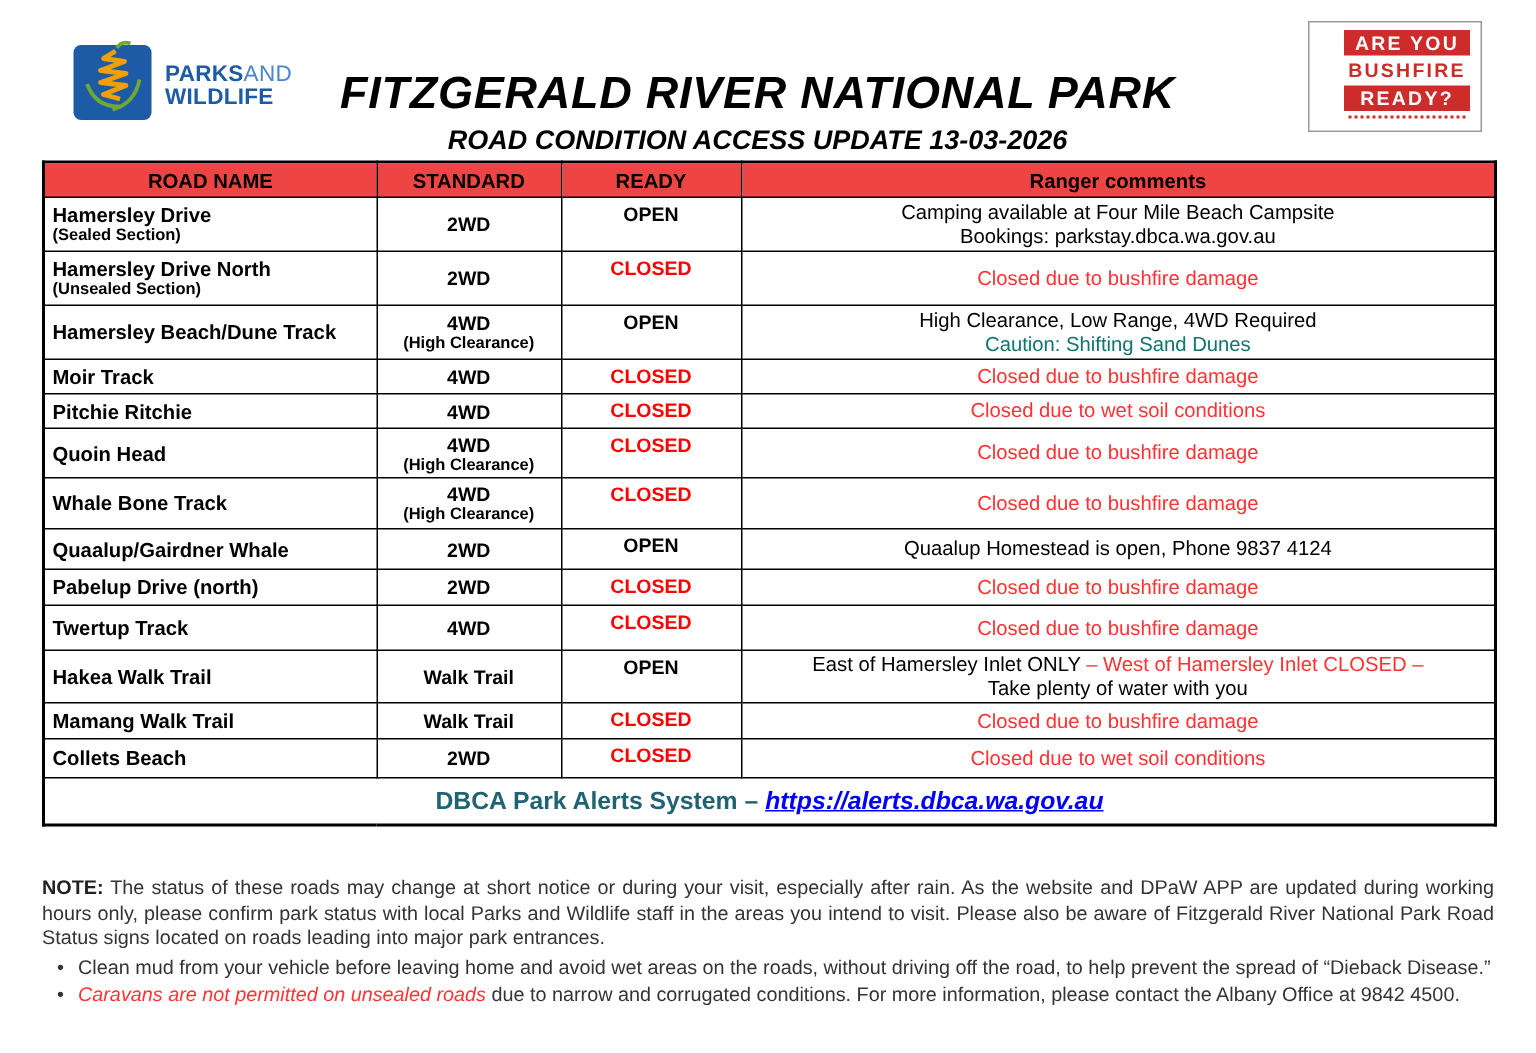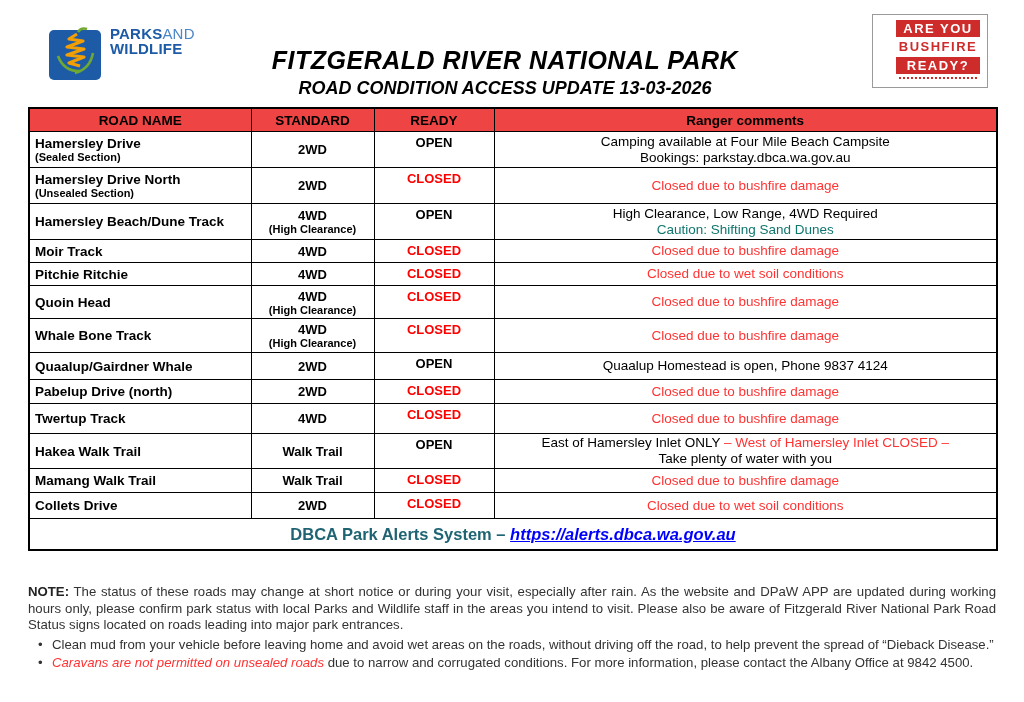--- a/index.html
+++ b/index.html
@@ -1,25 +1,25 @@
 <!DOCTYPE html>
 <html><head>
 <meta charset="utf-8">
 <style>
   html,body{margin:0;padding:0;}
   body{
     width:1024px;height:702px;background:#ffffff;position:relative;
     font-family:"Liberation Sans", sans-serif;color:#000;overflow:hidden;
   }
   
-  .logo{position:absolute;left:48px;top:26px;display:flex;gap:6px;}
+  .logo{position:absolute;left:48px;top:26px;display:flex;align-items:center;gap:6px;}
   .logo-text{line-height:15px;font-weight:bold;color:#1D5BA7;font-size:15px;letter-spacing:.2px;}
   .logo-text .lt{font-weight:normal;color:#4A86C8;}
   .titles{position:absolute;left:0;top:46px;width:1010px;text-align:center;}
-  .doc-title{font-size:25px;font-weight:bold;font-style:italic;letter-spacing:.5px;}
+  .doc-title{font-size:30px;font-weight:bold;font-style:italic;letter-spacing:.5px;}
   .doc-subtitle{font-size:18px;font-weight:bold;font-style:italic;margin-top:3px;}
   .badge{
     position:absolute;right:36px;top:14px;width:116px;height:74px;box-sizing:border-box;
     border:1px solid #9a9a9a;background:#fff;padding:5px 7px 3px 23px;
   }
   .badge-bar{background:#CE2B2B;color:#fff;font-weight:bold;text-align:center;
     font-size:13px;line-height:17px;letter-spacing:1.5px;margin-bottom:2px;}
   .badge-mid{color:#CE2B2B;font-weight:bold;text-align:center;font-size:13px;line-height:16px;letter-spacing:1.5px;margin-bottom:2px;}
   .badge-foot{border-top:2px dotted #CE2B2B;width:92%;margin:3px auto 0 auto;}
   
@@ -241,21 +241,21 @@
         <td class="c-std">
           <div>Walk Trail</div>
         </td>
         <td class="c-status" style="color: rgb(255, 0, 0);">CLOSED</td>
         <td class="c-com">
           <div><span style="color: rgb(255, 51, 51);">Closed due to bushfire damage</span></div>
         </td>
       </tr>
       <tr style="height: 26px;">
         <td class="c-name">
-          <div>Collets Drive</div>
+          <div>Collets Beach</div>
         </td>
         <td class="c-std">
           <div>2WD</div>
         </td>
         <td class="c-status" style="color: rgb(255, 0, 0);">CLOSED</td>
         <td class="c-com">
           <div><span style="color: rgb(255, 51, 51);">Closed due to wet soil conditions</span></div>
         </td>
       </tr>
     </tbody>

